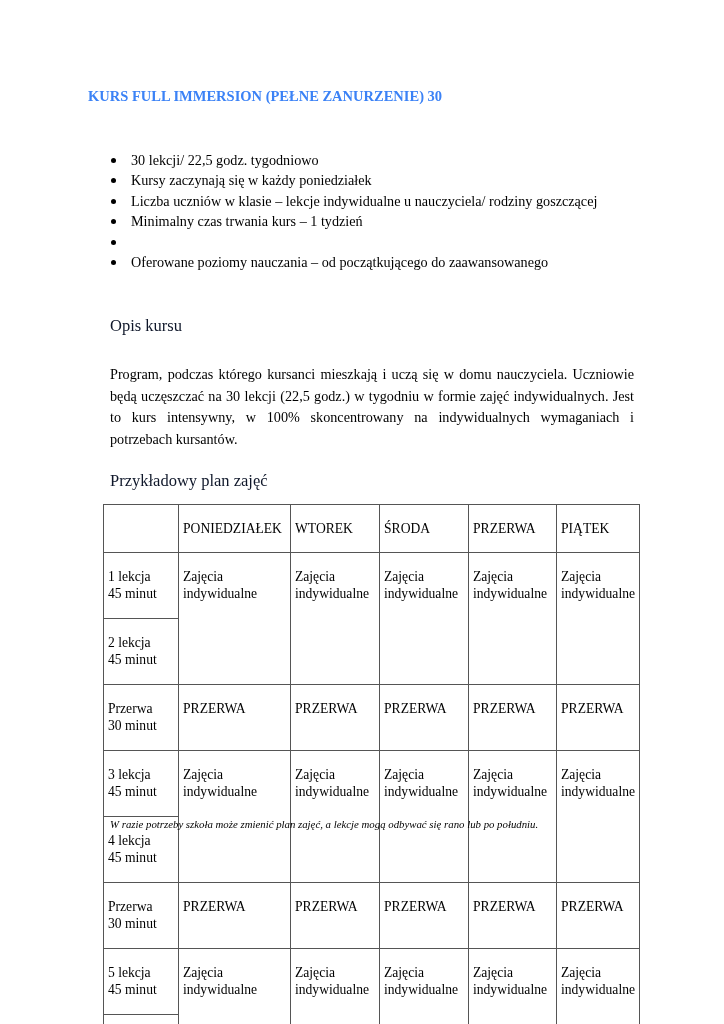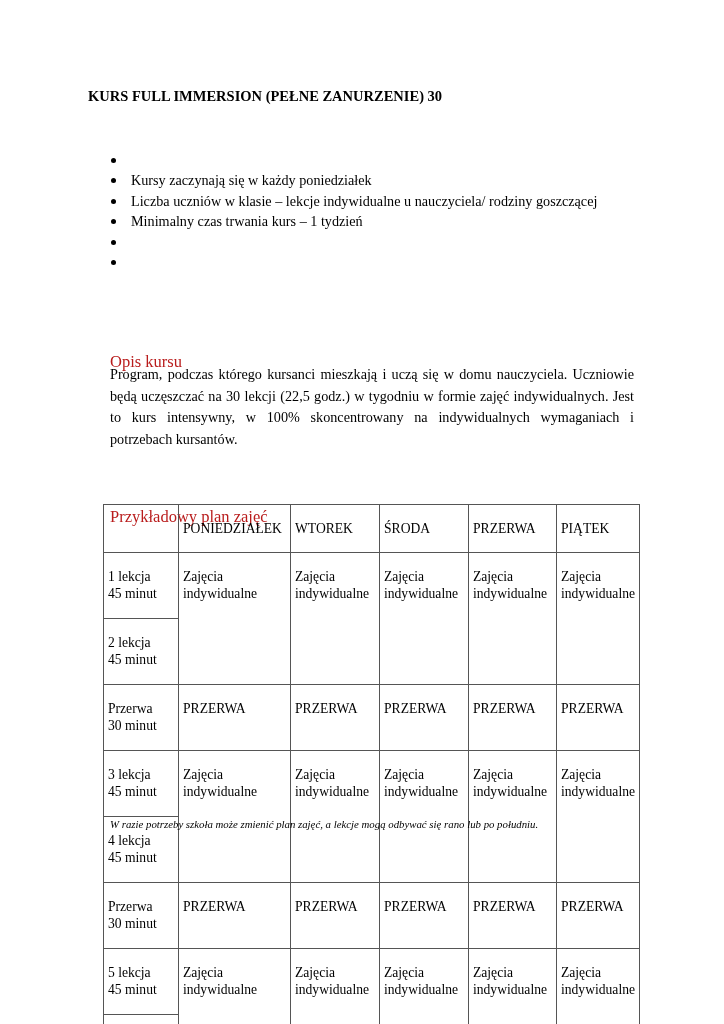--- a/index.html
+++ b/index.html
@@ -1,42 +1,42 @@
 <!DOCTYPE html>
 <html><head>
 <meta charset="utf-8">
 <style>
   html, body { margin: 0; padding: 0; background: #fff; }
   body { width: 724px; height: 1024px; position: relative; font-family: "Liberation Serif", serif; color: #000; overflow: hidden; }
-  .title { position: absolute; left: 88px; top: 88px; font-size: 14.5px; font-weight: bold; color: #000000; }
+  .title { position: absolute; left: 88px; top: 88px; font-size: 14.5px; font-weight: bold; color: #3b82f6; }
   ul.bullets { position: absolute; left: 108px; top: 150px; margin: 0; padding: 0; list-style: none; font-size: 14.2px; }
   ul.bullets li { height: 20.4px; line-height: 20.4px; position: relative; padding-left: 23px; }
   ul.bullets li .dot { position: absolute; left: 3px; top: 8px; width: 5px; height: 5px; border-radius: 50%; background: #000; }
-  .h2 { position: absolute; left: 110px; font-size: 16.5px; color: #b91c1c; margin-top: 36px; }
+  .h2 { position: absolute; left: 110px; font-size: 16.5px; color: #0f172a; }
   .h2.opis { top: 316px; }
   .h2.plan { top: 471px; }
   .para { position: absolute; left: 110px; top: 364px; width: 524px; font-size: 14.2px; line-height: 21.5px; text-align: justify; }
   table.schedule { position: absolute; left: 103px; top: 504px; border-collapse: collapse; font-size: 13.6px; }
   table.schedule td { border: 1px solid #555; vertical-align: top; padding: 16px 4px; line-height: 16.5px; }
   table.schedule tr.head td { height: 15px; line-height: 15px; }
   .c0 { width: 66px; } .c1 { width: 103px; } .c2 { width: 80px; } .c3 { width: 80px; } .c4 { width: 79px; } .c5 { width: 74px; }
   .note { position: absolute; left: 110px; top: 818px; font-size: 10.8px; font-style: italic; text-align: right; }
 </style>
 </head>
 <body>
 
 <div class="title">KURS FULL IMMERSION (PEŁNE ZANURZENIE) 30</div>
 
 <ul class="bullets">
-  <li><span class="dot"></span></li>
+  <li><span class="dot"></span><span>30 lekcji/ 22,5 godz. tygodniowo</span></li>
   <li><span class="dot"></span><span>Kursy zaczynają się w każdy poniedziałek</span></li>
   <li><span class="dot"></span><span>Liczba uczniów w klasie – lekcje indywidualne u nauczyciela/ rodziny goszczącej</span></li>
   <li><span class="dot"></span><span>Minimalny czas trwania kurs – 1 tydzień</span></li>
   <li><span class="dot"></span></li>
-  <li><span class="dot"></span></li>
+  <li><span class="dot"></span><span>Oferowane poziomy nauczania – od początkującego do zaawansowanego</span></li>
 </ul>
 
 <div class="h2 opis">Opis kursu</div>
 <div class="para">Program, podczas którego kursanci mieszkają i uczą się w domu nauczyciela. Uczniowie będą uczęszczać na 30 lekcji (22,5 godz.) w tygodniu w formie zajęć indywidualnych. Jest to kurs intensywny, w 100% skoncentrowany na indywidualnych wymaganiach i potrzebach kursantów.</div>
 
 <div class="h2 plan">Przykładowy plan zajęć</div>
 
 <table class="schedule">
   <tbody>
       <tr class="head">

